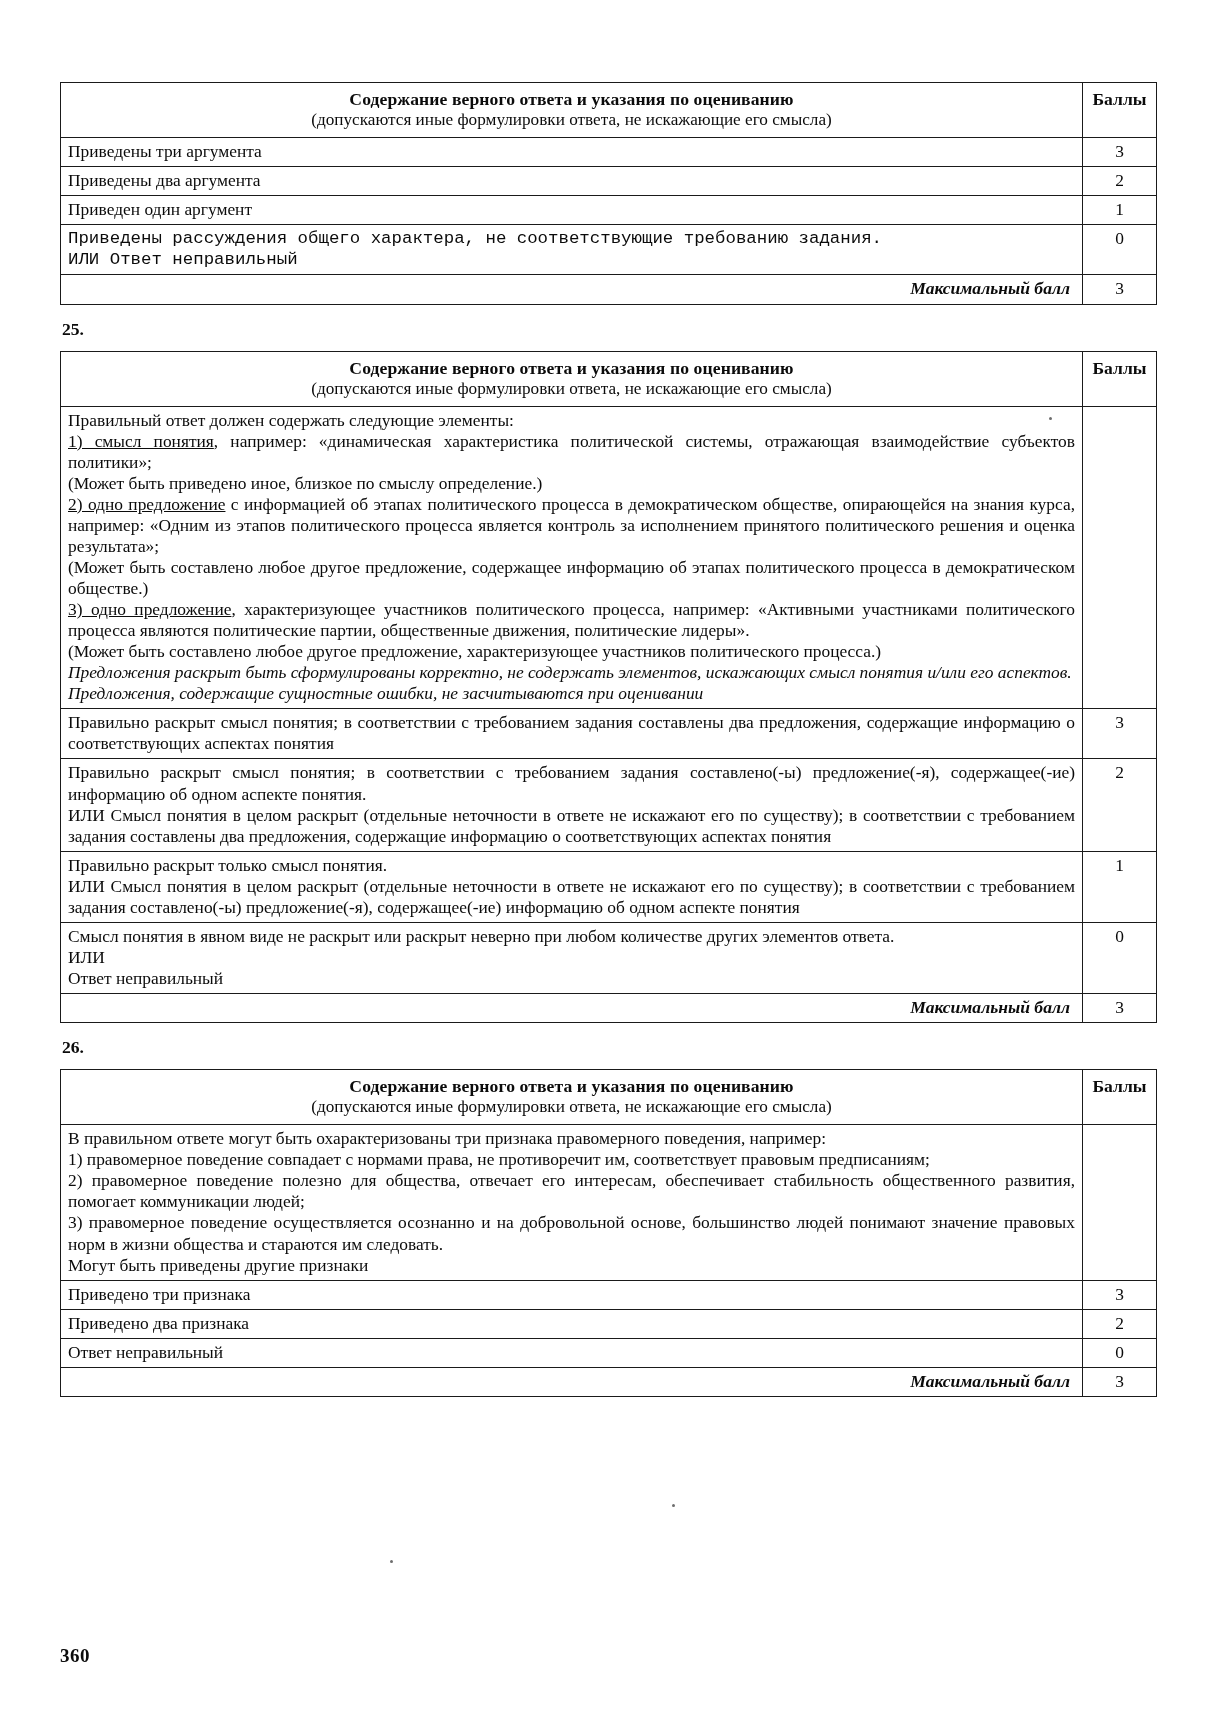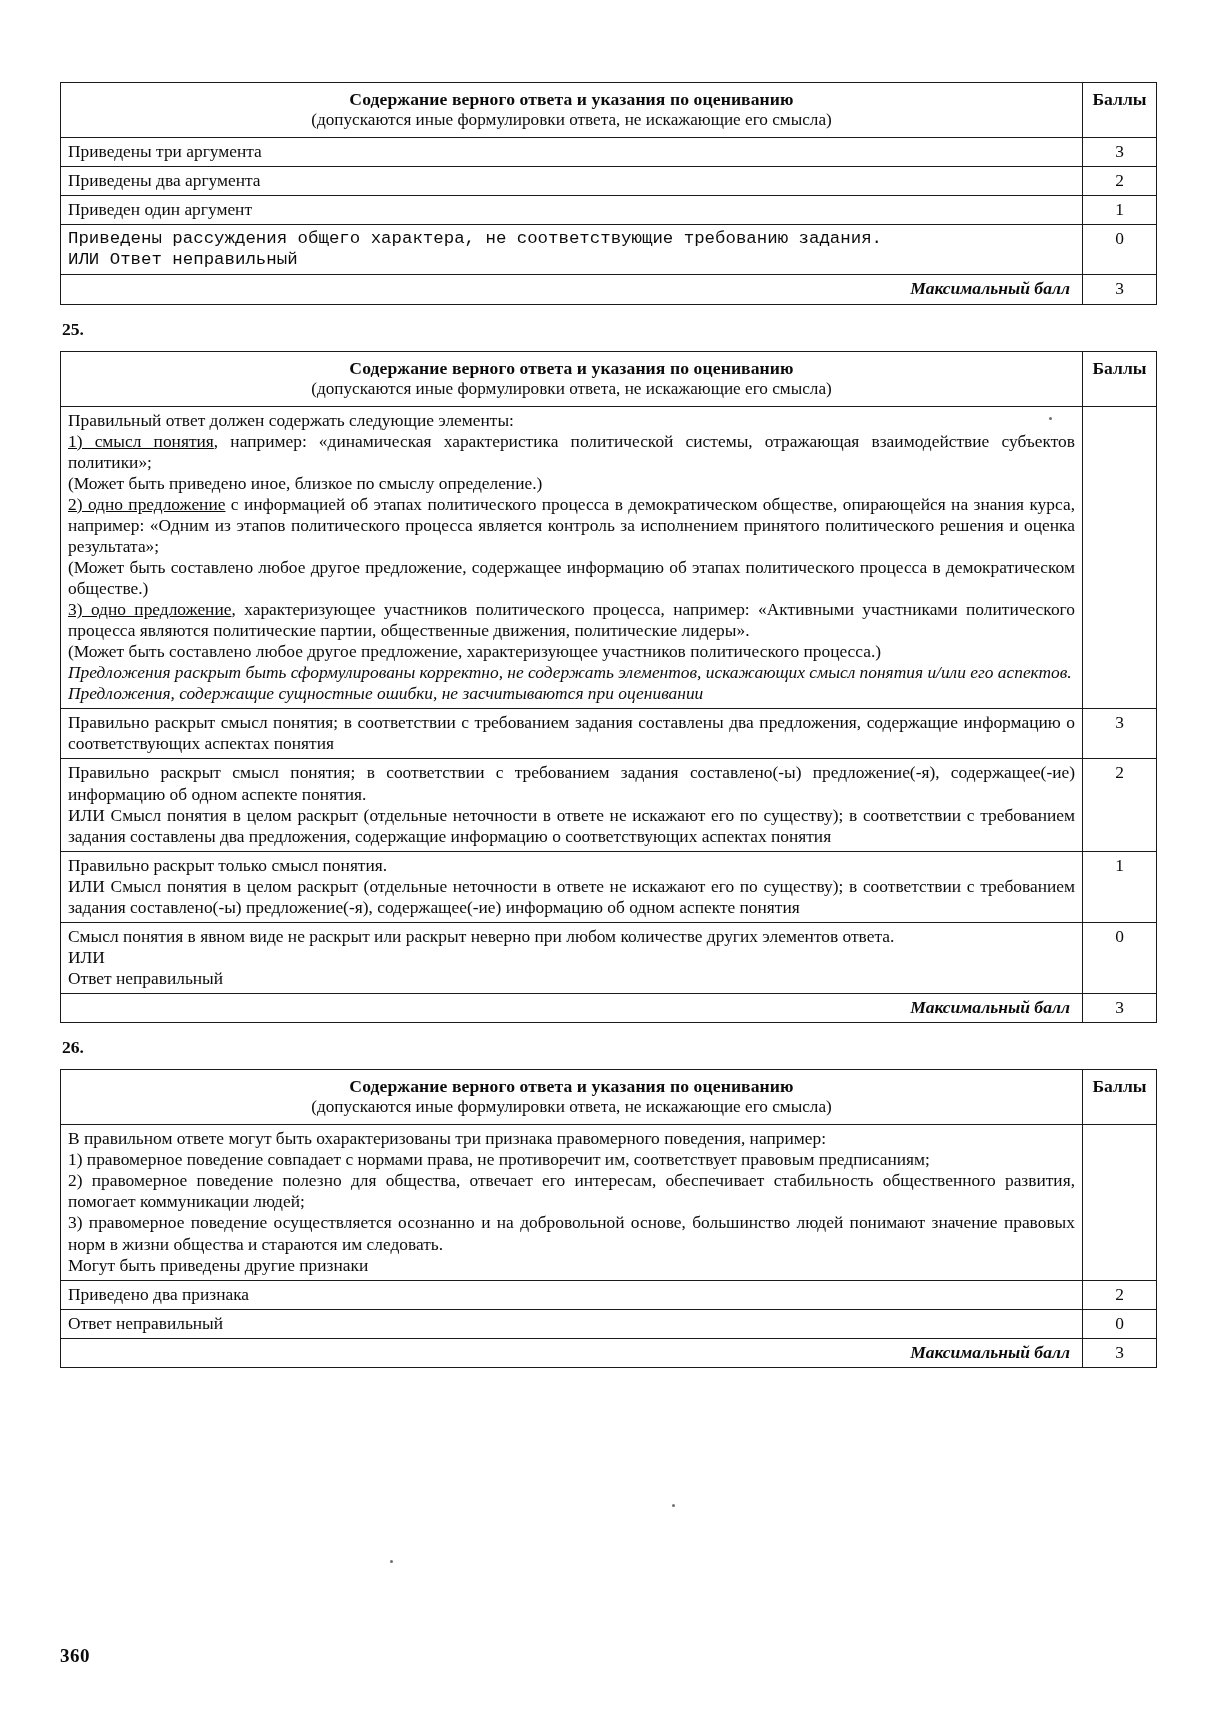--- a/index.html
+++ b/index.html
@@ -252,20 +252,26 @@
           <p class="cellp nojust">В правильном ответе могут быть охарактеризованы три признака правомерного поведения, например:</p>
           <p class="cellp">1) правомерное поведение совпадает с нормами права, не противоречит им, соответствует правовым предписаниям;</p>
           <p class="cellp">2) правомерное поведение полезно для общества, отвечает его интересам, обеспечивает стабильность общественного развития, помогает коммуникации людей;</p>
           <p class="cellp">3) правомерное поведение осуществляется осознанно и на добровольной основе, большинство людей понимают значение правовых норм в жизни общества и стараются им следовать.</p>
           <p class="cellp nojust">Могут быть приведены другие признаки</p>
         </td>
         <td class="col-score"></td>
       </tr>
       <tr>
         <td>
+              <p class="cellp nojust">Приведено три признака</p>
+            </td>
+        <td class="col-score">3</td>
+      </tr>
+      <tr>
+        <td>
               <p class="cellp nojust">Приведено два признака</p>
             </td>
         <td class="col-score">2</td>
       </tr>
       <tr>
         <td>
               <p class="cellp nojust">Ответ неправильный</p>
             </td>
         <td class="col-score">0</td>
       </tr>

